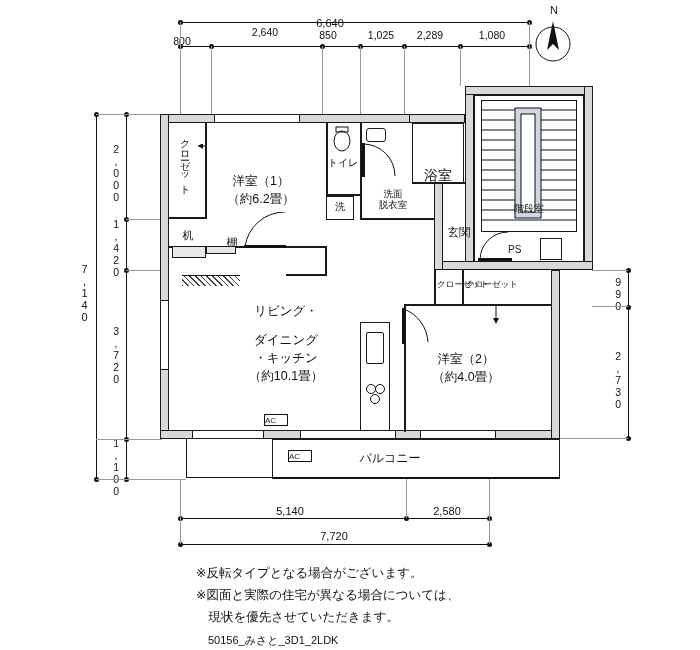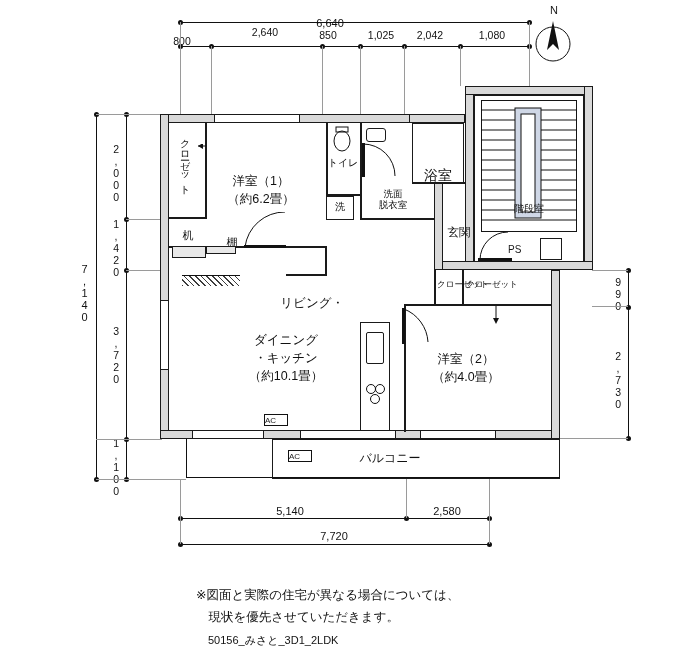--- a/index.html
+++ b/index.html
@@ -56,21 +56,21 @@
   <div class="arrowdot" style="left:320px;top:44px;"></div>
   <div class="arrowdot" style="left:358px;top:44px;"></div>
   <div class="arrowdot" style="left:402px;top:44px;"></div>
   <div class="arrowdot" style="left:458px;top:44px;"></div>
   <div class="arrowdot" style="left:527px;top:44px;"></div>
 
   <div class="txt dim-s ctr" style="left:182px;top:35px;margin-top:6px;">800</div>
   <div class="txt dim-s ctr" style="left:265px;top:32px;">2,640</div>
   <div class="txt dim-s ctr" style="left:328px;top:35px;">850</div>
   <div class="txt dim-s ctr" style="left:381px;top:35px;">1,025</div>
-  <div class="txt dim-s ctr" style="left:430px;top:35px;">2,042</div>
+  <div class="txt dim-s ctr" style="left:430px;top:35px;">2,289</div>
   <div class="txt dim-s ctr" style="left:492px;top:35px;">1,080</div>
 
   <div class="ln lnv lgt" style="left:180px;top:22px;height:92px;"></div>
   <div class="ln lnv lgt" style="left:211px;top:46px;height:68px;"></div>
   <div class="ln lnv lgt" style="left:322px;top:46px;height:68px;"></div>
   <div class="ln lnv lgt" style="left:360px;top:46px;height:68px;"></div>
   <div class="ln lnv lgt" style="left:404px;top:46px;height:68px;"></div>
   <div class="ln lnv lgt" style="left:460px;top:46px;height:40px;"></div>
   <div class="ln lnv lgt" style="left:529px;top:22px;height:64px;"></div>
 
@@ -224,21 +224,21 @@
   <svg style="position:absolute;left:196px;top:144px;" width="12" height="14">
     <line x1="10" y1="2" x2="2" y2="2" stroke="#111" stroke-width="1"></line>
     <polygon points="2,2 7,-1 7,5" fill="#111"></polygon>
   </svg>
 
   <div class="txt small" style="left:178px;top:229px;width:20px;font-size:11px;">机</div>
   <div class="txt small" style="left:222px;top:236px;width:20px;font-size:11px;">棚</div>
   <div class="box" style="left:172px;top:246px;width:34px;height:12px;background:#e8e8e8;"></div>
   <div class="box" style="left:206px;top:246px;width:30px;height:8px;background:#e8e8e8;"></div>
 
-  <div class="txt room" style="left:228px;top:296px;width:116px;text-align:right;">リビング・</div>
+  <div class="txt room" style="left:228px;top:304px;width:116px;">リビング・</div>
   <div class="txt room" style="left:228px;top:333px;width:116px;">ダイニング</div>
   <div class="txt room" style="left:228px;top:351px;width:116px;">・キッチン</div>
   <div class="txt room" style="left:228px;top:369px;width:116px;">（約10.1畳）</div>
 
   <div class="hatch" style="left:182px;top:276px;width:58px;height:10px;opacity:.85;"></div>
   <div class="ln lnh" style="left:182px;top:275px;width:58px;"></div>
 
   <div class="box" style="left:360px;top:322px;width:30px;height:110px;"></div>
   <div class="box" style="left:366px;top:332px;width:18px;height:32px;border-radius:2px;"></div>
   <svg style="position:absolute;left:364px;top:382px;" width="22" height="26">
@@ -277,17 +277,18 @@
   <div class="ac" style="left:288px;top:450px;width:24px;">AC</div>
 
   <div class="wallw" style="left:192px;top:430px;width:72px;height:9px;"></div>
   <div class="wallw" style="left:300px;top:430px;width:96px;height:9px;"></div>
   <div class="wallw" style="left:420px;top:430px;width:76px;height:9px;"></div>
 
   <div class="wallw" style="left:214px;top:114px;width:86px;height:9px;"></div>
 
   <div class="wallw" style="left:160px;top:300px;width:9px;height:70px;"></div>
 
+  <div class="txt note" style="left:196px;top:566px;">※反転タイプとなる場合がございます。</div>
   <div class="txt note" style="left:196px;top:610px;">　現状を優先させていただきます。</div>
   <div class="txt note" style="left:196px;top:588px;">※図面と実際の住宅が異なる場合については、</div>
   <div class="txt code" style="left:208px;top:634px;">50156_みさと_3D1_2LDK</div>
 
 </div>
 
 </body></html>

